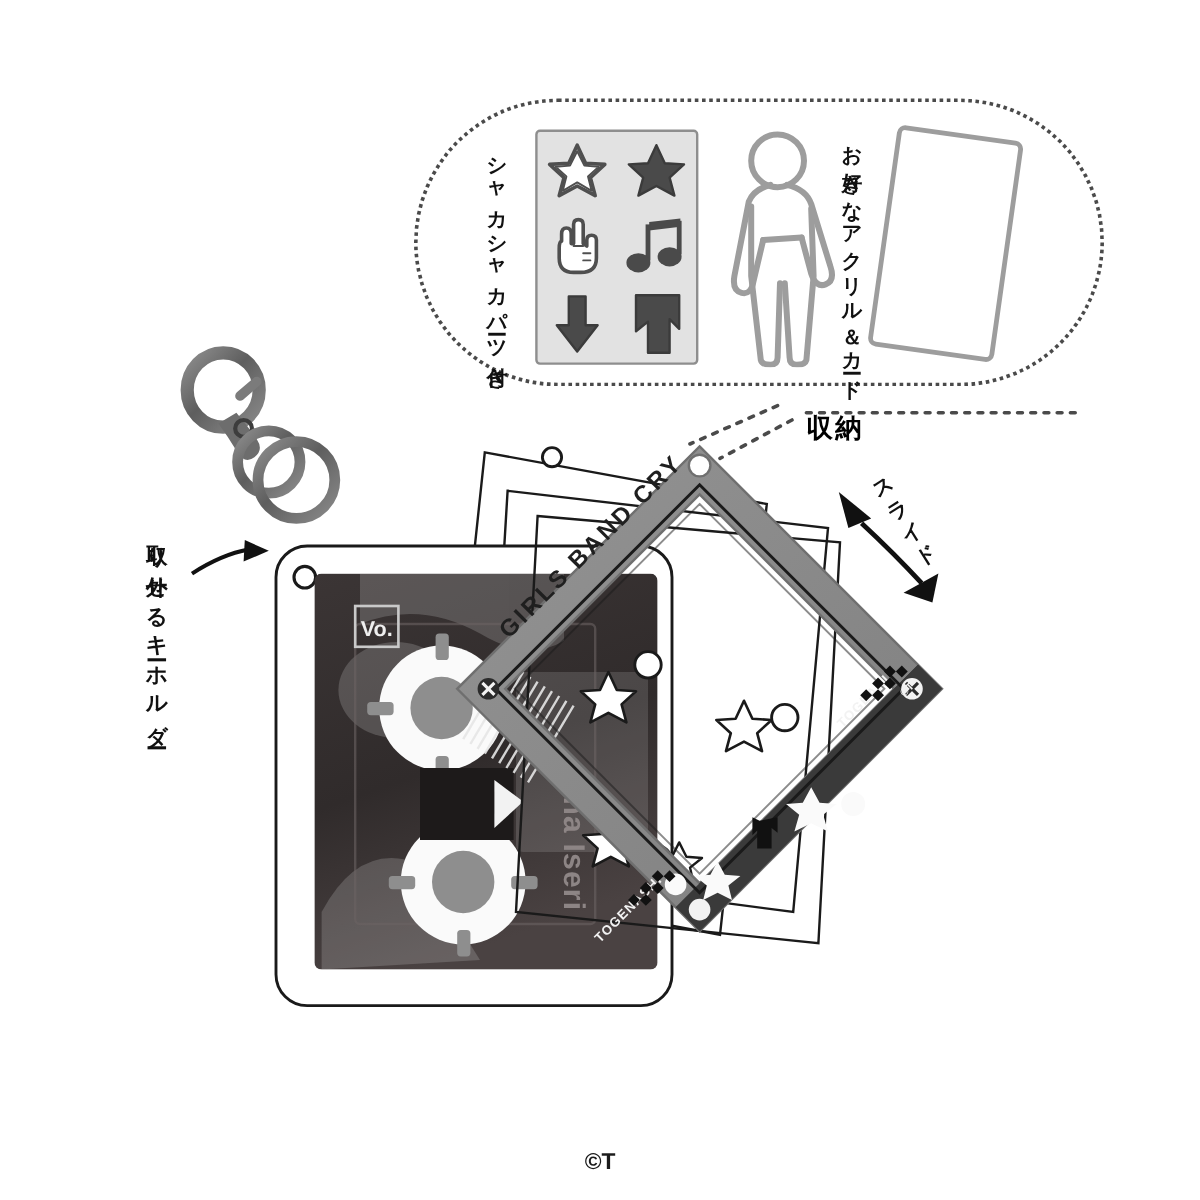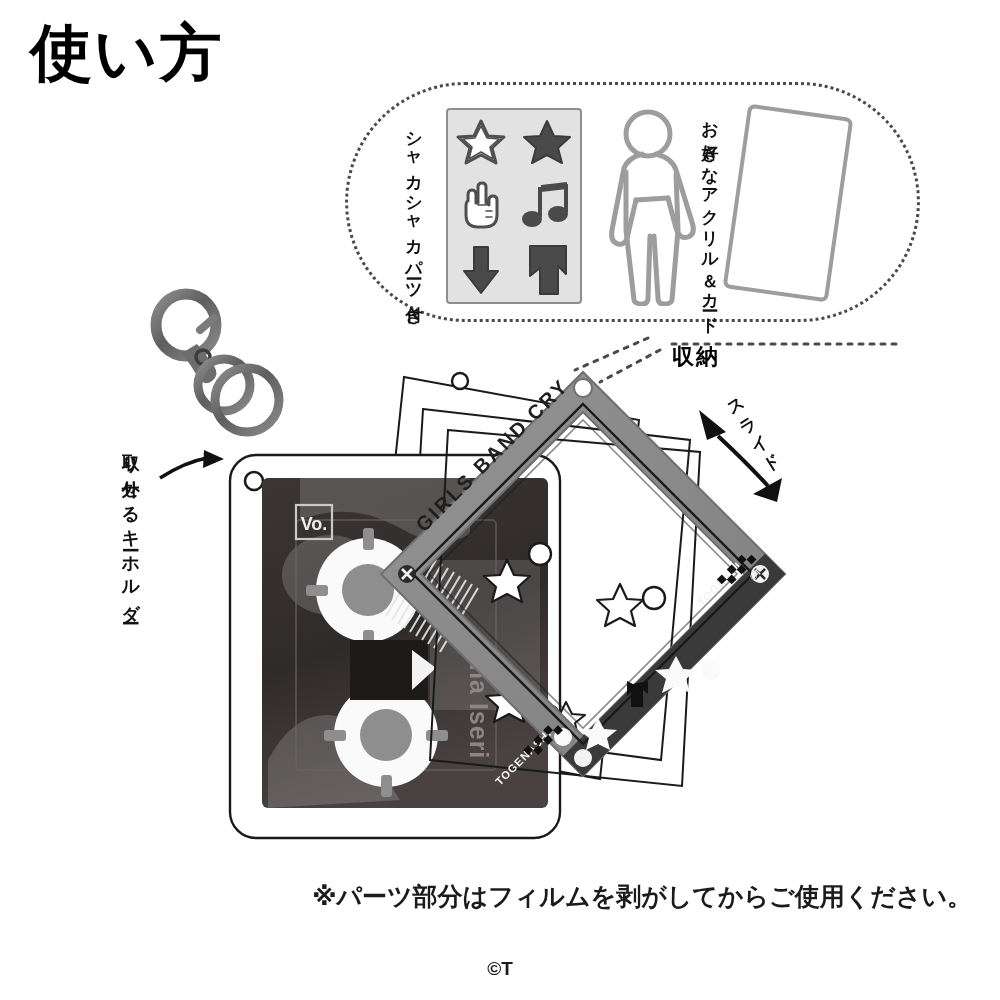--- a/index.html
+++ b/index.html
@@ -51,21 +51,20 @@
   .note{position:absolute;left:0;right:28px;top:880px;text-align:right;
         font-size:25px;font-weight:bold;letter-spacing:0px;color:#1b1b1b;}
   .copy{position:absolute;left:0;right:0;top:958px;text-align:center;
         font-size:19px;font-weight:bold;color:#1b1b1b;}
 </style>
 </head>
 <body>
 
 <div class="page">
 
-  <div class="title">使い方</div>
 
   <div class="bubble"></div>
 
   <svg class="tail" viewBox="0 0 1000 1000">
     <g stroke="#4a4a4a" stroke-width="3" stroke-linecap="round" fill="none" stroke-dasharray="4 7">
       <line x1="648" y1="338" x2="575" y2="370"></line>
       <line x1="660" y1="350" x2="600" y2="382"></line>
       <line x1="672" y1="344" x2="900" y2="344"></line>
     </g>
   </svg>
@@ -314,16 +313,15 @@
     <g>
       <path d="M718 436 Q746 462 768 486" stroke="#111" stroke-width="4" fill="none"></path>
       <path d="M699 410 L726 432 L707 440 Z" fill="#111"></path>
       <path d="M753 494 L782 478 L777 502 Z" fill="#111"></path>
     </g>
   </svg>
 
   <div class="vlabel key-lbl">取り外せるキーホルダー</div>
   <div class="vlabel slide-lbl">スライド</div>
 
-  <div class="note">※パーツ部分はフィルムを剥がしてからご使用ください。</div>
   <div class="copy">©T</div>
 
 </div>
 
 </body></html>

